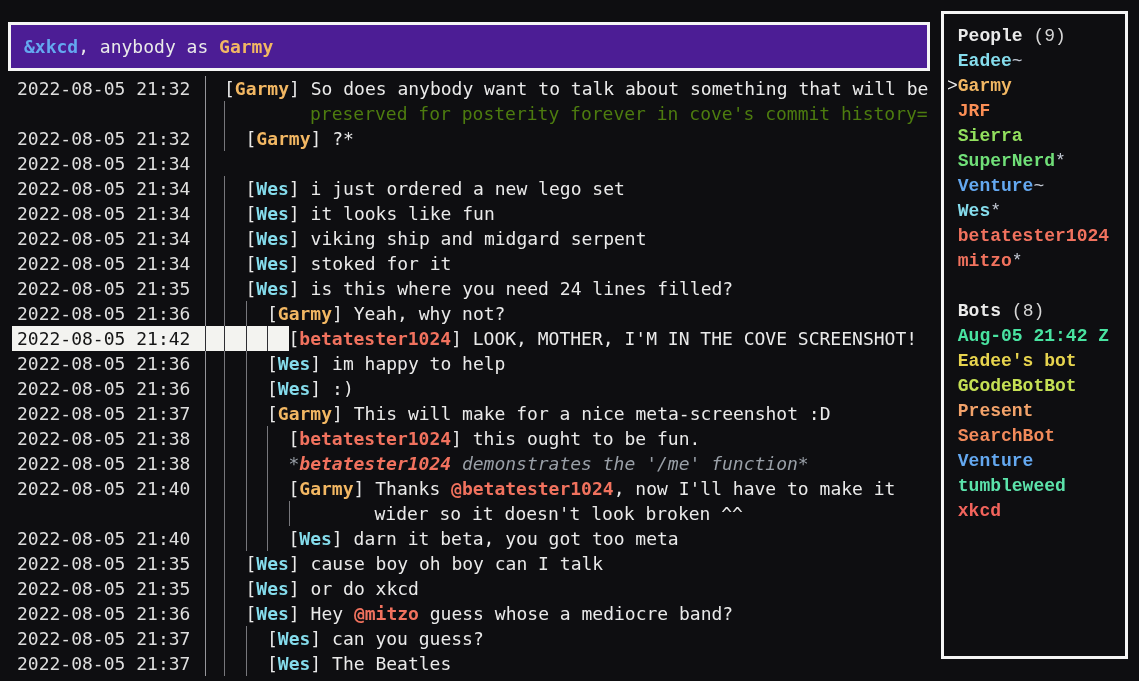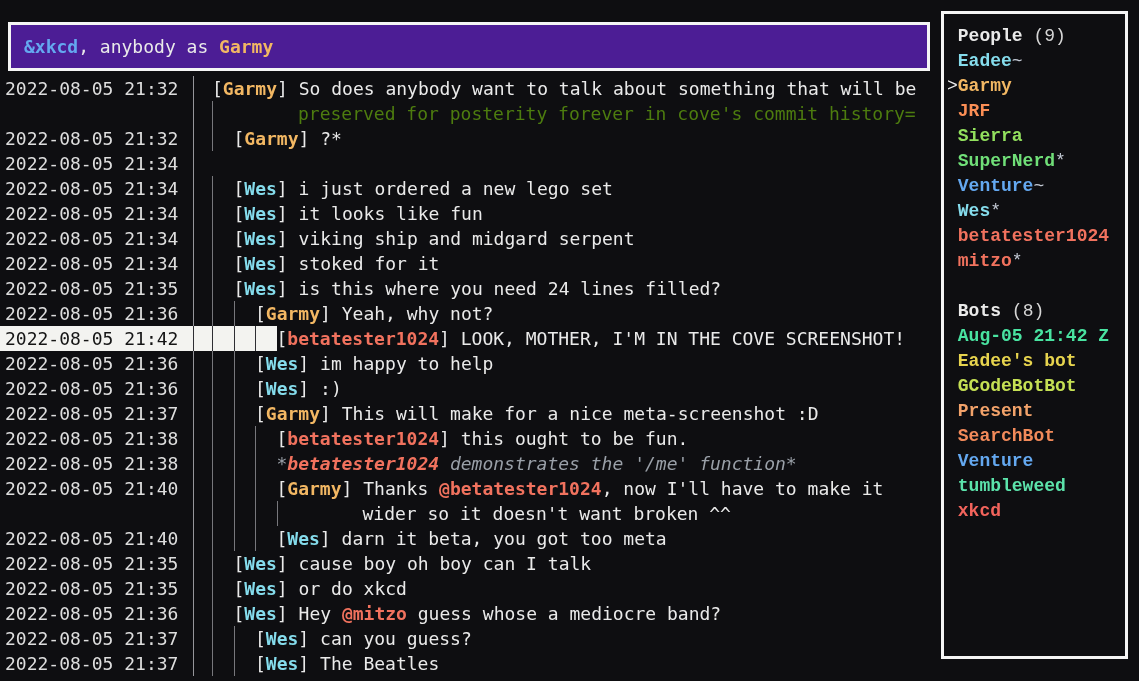--- a/index.html
+++ b/index.html
@@ -2,21 +2,21 @@
 <html><head>
 <meta charset="utf-8">
 <style>
   html,body{margin:0;padding:0;background:#0e0e11;}
   .screen{position:relative;width:1139px;height:681px;overflow:hidden;
           font-family:"DejaVu Sans Mono",monospace;font-size:18px;line-height:25px;
           background:#0e0e11;color:#eaeaea;}
   .chanbox{position:absolute;left:8px;top:13px;width:922px;height:49px;
            border:3px solid #f5f5f5;box-sizing:border-box;display:flex;align-items:center;
            padding-left:13px;white-space:pre;background:#4c1d95;margin-top:9px;}
-  .log{position:absolute;left:0;top:76px;width:817px;}
+  .log{position:absolute;left:12px;top:76px;width:817px;}
   .row{display:flex;height:25px;position:relative;white-space:pre;}
   .hlbg{position:absolute;left:0;top:0;bottom:0;background:#f3f3f0;z-index:0;}
   .ts{flex:none;width:193px;padding-left:5px;box-sizing:border-box;color:#dedede;position:relative;z-index:1;}
   .hl .ts{color:#151515;}
   .sep{flex:none;width:0;border-left:1px solid #95959a;position:relative;z-index:1;}
   .hl .sep{border-left-color:#2e2e33;}
   .line{flex:none;display:flex;padding-left:18px;position:relative;z-index:1;}
   .guide{flex:none;width:21.5px;border-left:1px solid #77777c;box-sizing:border-box;}
   .hl .guide{border-left-color:#2e2e33;}
   .msg{color:#eaeaea;}
@@ -48,21 +48,21 @@
       <div class="row"><span class="ts">2022-08-05 21:34</span><span class="sep"></span><span class="line"><span class="guide"></span><span class="msg"><span style="color: rgb(234, 234, 234);">[</span><span style="color: rgb(133, 220, 236); font-weight: bold;">Wes</span><span style="color: rgb(234, 234, 234);">] </span><span style="color: rgb(234, 234, 234);">stoked for it</span></span></span></div>
       <div class="row"><span class="ts">2022-08-05 21:35</span><span class="sep"></span><span class="line"><span class="guide"></span><span class="msg"><span style="color: rgb(234, 234, 234);">[</span><span style="color: rgb(133, 220, 236); font-weight: bold;">Wes</span><span style="color: rgb(234, 234, 234);">] </span><span style="color: rgb(234, 234, 234);">is this where you need 24 lines filled?</span></span></span></div>
       <div class="row"><span class="ts">2022-08-05 21:36</span><span class="sep"></span><span class="line"><span class="guide"></span><span class="guide"></span><span class="msg"><span style="color: rgb(234, 234, 234);">[</span><span style="color: rgb(242, 183, 99); font-weight: bold;">Garmy</span><span style="color: rgb(234, 234, 234);">] </span><span style="color: rgb(234, 234, 234);">Yeah, why not?</span></span></span></div>
       <div class="row hl"><div class="hlbg" style="width: 277px;"></div><span class="ts">2022-08-05 21:42</span><span class="sep"></span><span class="line"><span class="guide"></span><span class="guide"></span><span class="guide"></span><span class="msg"><span style="color: rgb(234, 234, 234);">[</span><span style="color: rgb(241, 114, 94); font-weight: bold;">betatester1024</span><span style="color: rgb(234, 234, 234);">] </span><span style="color: rgb(234, 234, 234);">LOOK, MOTHER, I'M IN THE COVE SCREENSHOT!</span></span></span></div>
       <div class="row"><span class="ts">2022-08-05 21:36</span><span class="sep"></span><span class="line"><span class="guide"></span><span class="guide"></span><span class="msg"><span style="color: rgb(234, 234, 234);">[</span><span style="color: rgb(133, 220, 236); font-weight: bold;">Wes</span><span style="color: rgb(234, 234, 234);">] </span><span style="color: rgb(234, 234, 234);">im happy to help</span></span></span></div>
       <div class="row"><span class="ts">2022-08-05 21:36</span><span class="sep"></span><span class="line"><span class="guide"></span><span class="guide"></span><span class="msg"><span style="color: rgb(234, 234, 234);">[</span><span style="color: rgb(133, 220, 236); font-weight: bold;">Wes</span><span style="color: rgb(234, 234, 234);">] </span><span style="color: rgb(234, 234, 234);">:)</span></span></span></div>
       <div class="row"><span class="ts">2022-08-05 21:37</span><span class="sep"></span><span class="line"><span class="guide"></span><span class="guide"></span><span class="msg"><span style="color: rgb(234, 234, 234);">[</span><span style="color: rgb(242, 183, 99); font-weight: bold;">Garmy</span><span style="color: rgb(234, 234, 234);">] </span><span style="color: rgb(234, 234, 234);">This will make for a nice meta-screenshot :D</span></span></span></div>
       <div class="row"><span class="ts">2022-08-05 21:38</span><span class="sep"></span><span class="line"><span class="guide"></span><span class="guide"></span><span class="guide"></span><span class="msg"><span style="color: rgb(234, 234, 234);">[</span><span style="color: rgb(241, 114, 94); font-weight: bold;">betatester1024</span><span style="color: rgb(234, 234, 234);">] </span><span style="color: rgb(234, 234, 234);">this ought to be fun.</span></span></span></div>
       <div class="row"><span class="ts">2022-08-05 21:38</span><span class="sep"></span><span class="line"><span class="guide"></span><span class="guide"></span><span class="guide"></span><span class="msg"><span style="color: rgb(154, 160, 168); font-style: italic;">*</span><span style="color: rgb(241, 114, 94); font-weight: bold; font-style: italic;">betatester1024</span><span style="color: rgb(154, 160, 168); font-style: italic;"> demonstrates the '/me' function*</span></span></span></div>
       <div class="row"><span class="ts">2022-08-05 21:40</span><span class="sep"></span><span class="line"><span class="guide"></span><span class="guide"></span><span class="guide"></span><span class="msg"><span style="color: rgb(234, 234, 234);">[</span><span style="color: rgb(242, 183, 99); font-weight: bold;">Garmy</span><span style="color: rgb(234, 234, 234);">] </span><span style="color: rgb(234, 234, 234);">Thanks </span><span style="color: rgb(241, 114, 94); font-weight: bold;">@betatester1024</span><span style="color: rgb(234, 234, 234);">, now I'll have to make it</span></span></span></div>
-      <div class="row"><span class="ts"></span><span class="sep"></span><span class="line"><span class="guide"></span><span class="guide"></span><span class="guide"></span><span class="guide"></span><span class="msg contpad"><span style="color: rgb(234, 234, 234);">wider so it doesn't want broken ^^</span></span></span></div>
+      <div class="row"><span class="ts"></span><span class="sep"></span><span class="line"><span class="guide"></span><span class="guide"></span><span class="guide"></span><span class="guide"></span><span class="msg contpad"><span style="color: rgb(234, 234, 234);">wider so it doesn't look broken ^^</span></span></span></div>
       <div class="row"><span class="ts">2022-08-05 21:40</span><span class="sep"></span><span class="line"><span class="guide"></span><span class="guide"></span><span class="guide"></span><span class="msg"><span style="color: rgb(234, 234, 234);">[</span><span style="color: rgb(133, 220, 236); font-weight: bold;">Wes</span><span style="color: rgb(234, 234, 234);">] </span><span style="color: rgb(234, 234, 234);">darn it beta, you got too meta</span></span></span></div>
       <div class="row"><span class="ts">2022-08-05 21:35</span><span class="sep"></span><span class="line"><span class="guide"></span><span class="msg"><span style="color: rgb(234, 234, 234);">[</span><span style="color: rgb(133, 220, 236); font-weight: bold;">Wes</span><span style="color: rgb(234, 234, 234);">] </span><span style="color: rgb(234, 234, 234);">cause boy oh boy can I talk</span></span></span></div>
       <div class="row"><span class="ts">2022-08-05 21:35</span><span class="sep"></span><span class="line"><span class="guide"></span><span class="msg"><span style="color: rgb(234, 234, 234);">[</span><span style="color: rgb(133, 220, 236); font-weight: bold;">Wes</span><span style="color: rgb(234, 234, 234);">] </span><span style="color: rgb(234, 234, 234);">or do xkcd</span></span></span></div>
       <div class="row"><span class="ts">2022-08-05 21:36</span><span class="sep"></span><span class="line"><span class="guide"></span><span class="msg"><span style="color: rgb(234, 234, 234);">[</span><span style="color: rgb(133, 220, 236); font-weight: bold;">Wes</span><span style="color: rgb(234, 234, 234);">] </span><span style="color: rgb(234, 234, 234);">Hey </span><span style="color: rgb(241, 114, 94); font-weight: bold;">@mitzo</span><span style="color: rgb(234, 234, 234);"> guess whose a mediocre band?</span></span></span></div>
       <div class="row"><span class="ts">2022-08-05 21:37</span><span class="sep"></span><span class="line"><span class="guide"></span><span class="guide"></span><span class="msg"><span style="color: rgb(234, 234, 234);">[</span><span style="color: rgb(133, 220, 236); font-weight: bold;">Wes</span><span style="color: rgb(234, 234, 234);">] </span><span style="color: rgb(234, 234, 234);">can you guess?</span></span></span></div>
       <div class="row"><span class="ts">2022-08-05 21:37</span><span class="sep"></span><span class="line"><span class="guide"></span><span class="guide"></span><span class="msg"><span style="color: rgb(234, 234, 234);">[</span><span style="color: rgb(133, 220, 236); font-weight: bold;">Wes</span><span style="color: rgb(234, 234, 234);">] </span><span style="color: rgb(234, 234, 234);">The Beatles</span></span></span></div>
     </div>
   <div class="panel" id="member-panel"><div class="prow"><span class="marker"> </span><span class="bold">People</span><span class="cnt"> (9)</span></div><div class="prow"><span class="marker"> </span><span class="bold" style="color: rgb(133, 220, 236);">Eadee</span><span class="sfx">~</span></div><div class="prow"><span class="marker">&gt;</span><span class="bold" style="color: rgb(242, 183, 99);">Garmy</span></div><div class="prow"><span class="marker"> </span><span class="bold" style="color: rgb(251, 142, 85);">JRF</span></div><div class="prow"><span class="marker"> </span><span class="bold" style="color: rgb(146, 224, 94);">Sierra</span></div><div class="prow"><span class="marker"> </span><span class="bold" style="color: rgb(112, 223, 120);">SuperNerd</span><span class="sfx">*</span></div><div class="prow"><span class="marker"> </span><span class="bold" style="color: rgb(100, 168, 240);">Venture</span><span class="sfx">~</span></div><div class="prow"><span class="marker"> </span><span class="bold" style="color: rgb(133, 220, 236);">Wes</span><span class="sfx">*</span></div><div class="prow"><span class="marker"> </span><span class="bold" style="color: rgb(241, 114, 94);">betatester1024</span></div><div class="prow"><span class="marker"> </span><span class="bold" style="color: rgb(241, 114, 94);">mitzo</span><span class="sfx">*</span></div><div class="prow"></div><div class="prow"><span class="marker"> </span><span class="bold">Bots</span><span class="cnt"> (8)</span></div><div class="prow"><span class="marker"> </span><span class="bold" style="color: rgb(73, 227, 161);">Aug-05 21:42 Z</span></div><div class="prow"><span class="marker"> </span><span class="bold" style="color: rgb(231, 212, 78);">Eadee's bot</span></div><div class="prow"><span class="marker"> </span><span class="bold" style="color: rgb(197, 224, 84);">GCodeBotBot</span></div><div class="prow"><span class="marker"> </span><span class="bold" style="color: rgb(242, 162, 106);">Present</span></div><div class="prow"><span class="marker"> </span><span class="bold" style="color: rgb(242, 138, 90);">SearchBot</span></div><div class="prow"><span class="marker"> </span><span class="bold" style="color: rgb(100, 168, 240);">Venture</span></div><div class="prow"><span class="marker"> </span><span class="bold" style="color: rgb(92, 227, 171);">tumbleweed</span></div><div class="prow"><span class="marker"> </span><span class="bold" style="color: rgb(242, 100, 92);">xkcd</span></div></div>
 </div>
 

